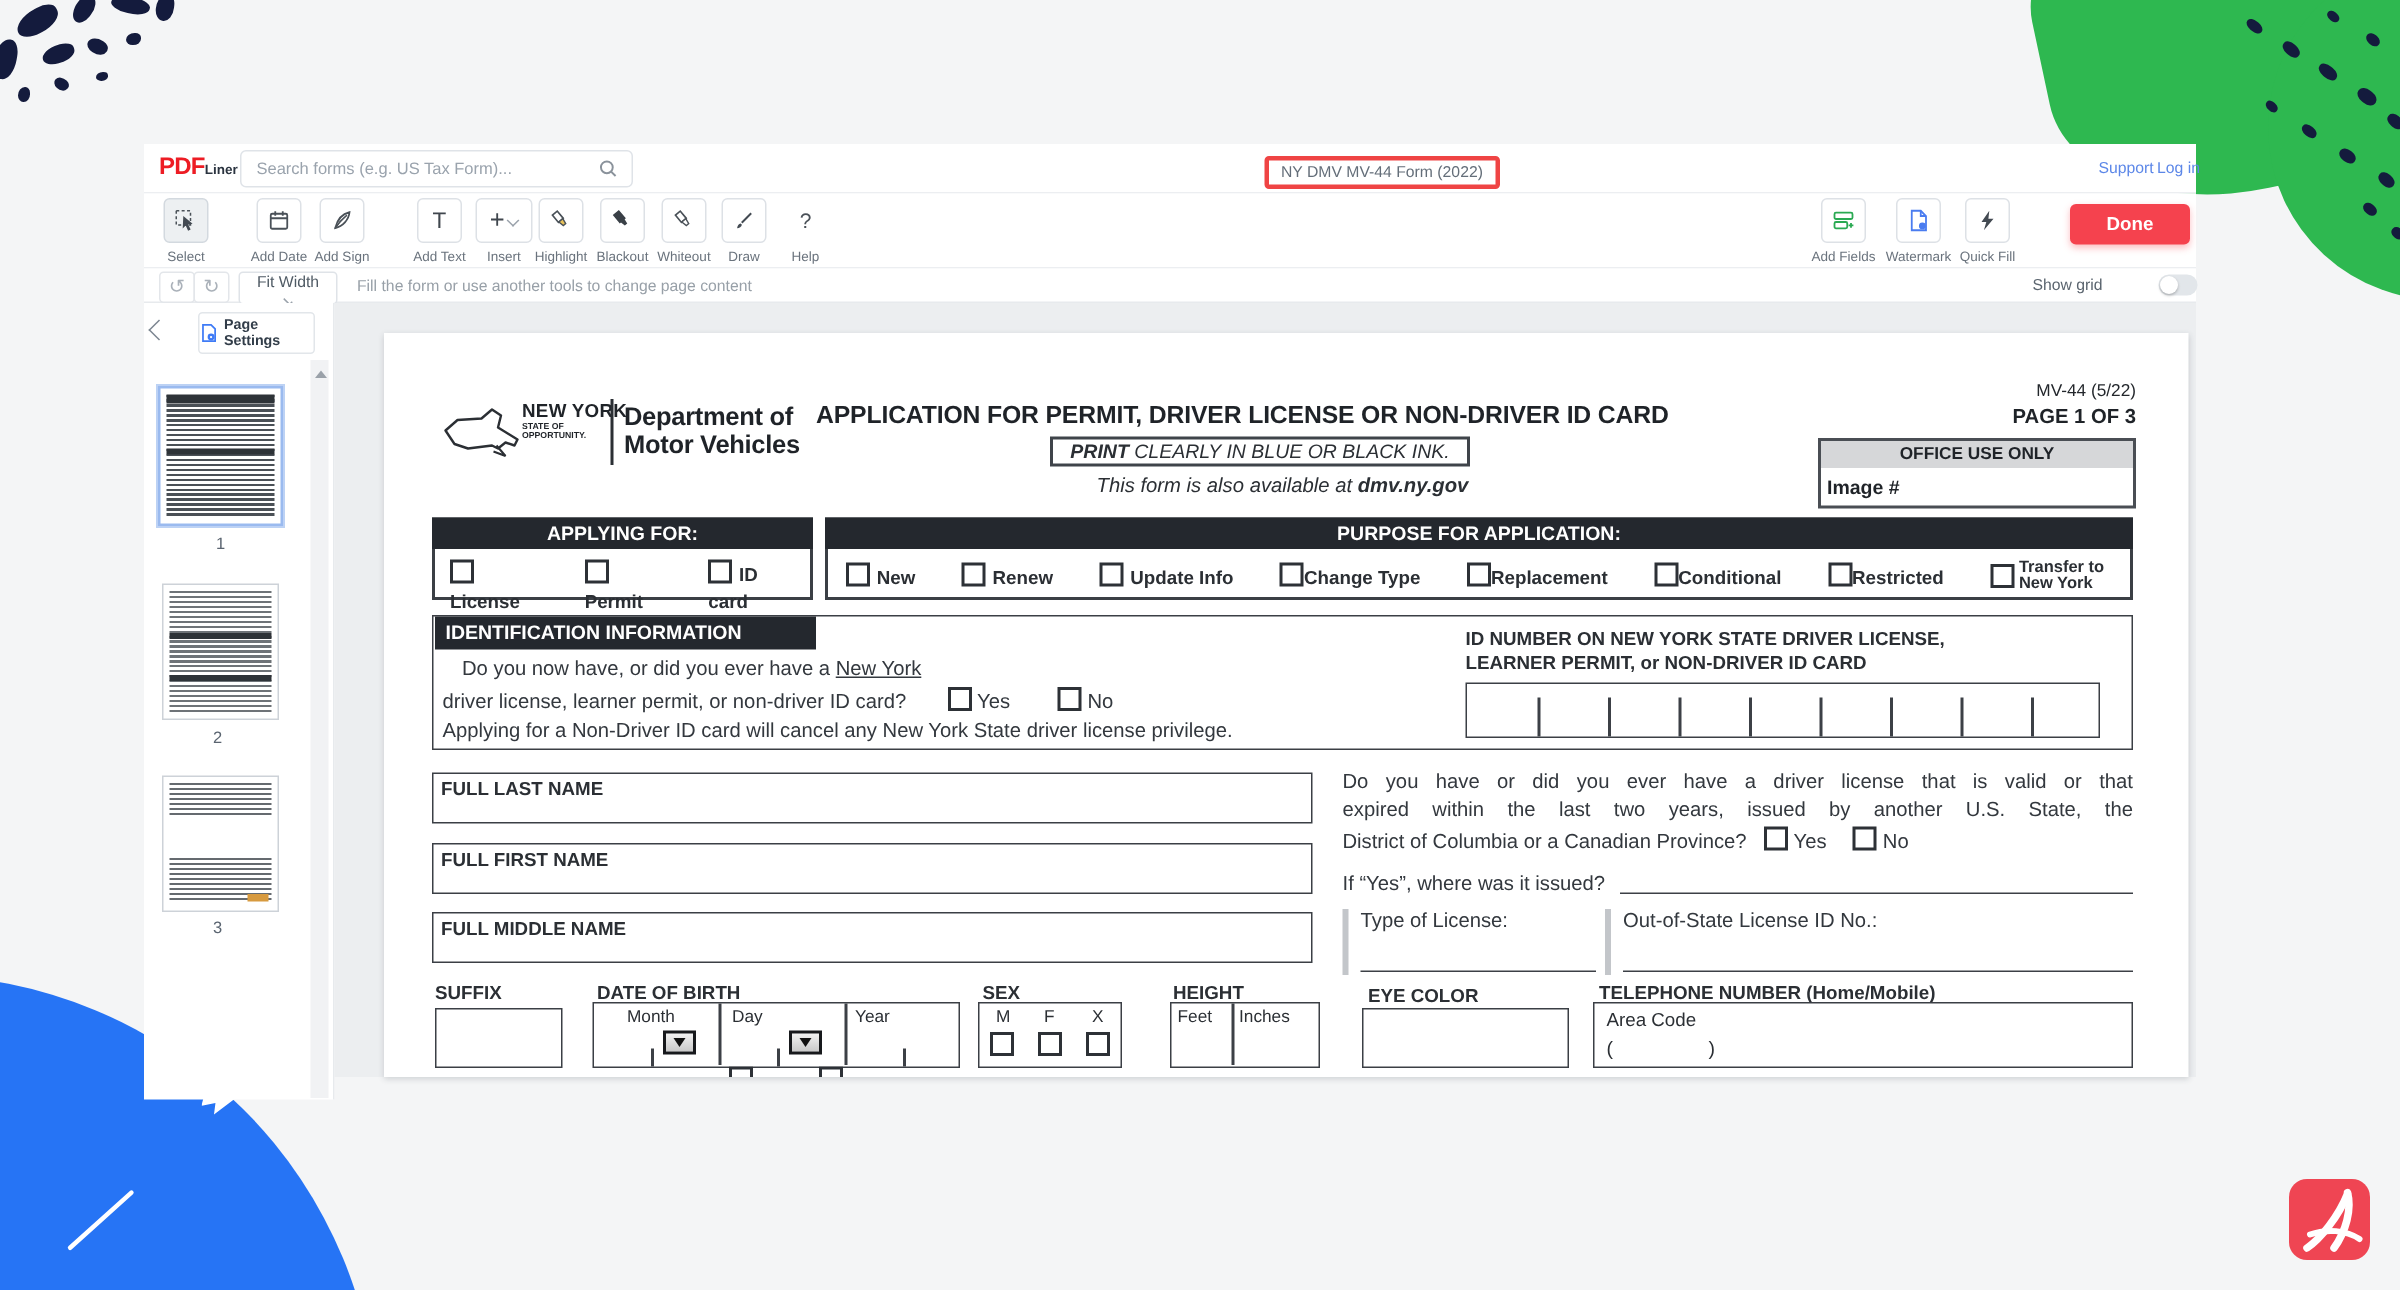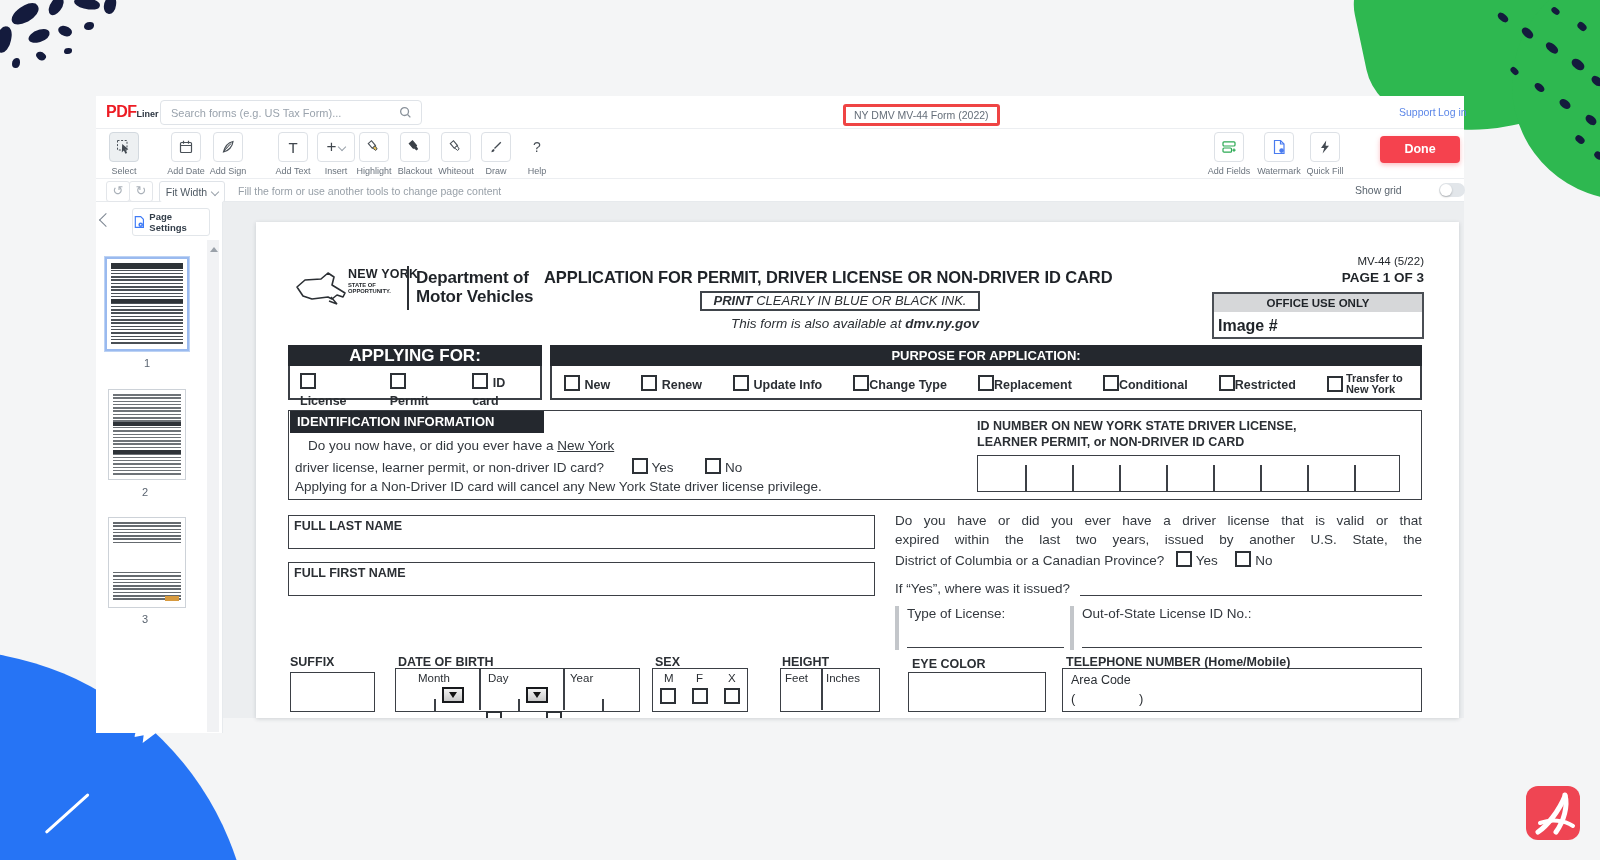--- a/index.html
+++ b/index.html
@@ -25,21 +25,21 @@
   .badge{position:absolute;left:843px;top:104px;height:14px;padding:1px 8px;border:3px solid #ef4444;border-radius:3px;font-size:10.5px;color:#646e79;background:#fff;line-height:14px;}
   .toplink{position:absolute;top:106px;font-size:10.5px;color:#5c87e8;cursor:pointer;}
   .tool{position:absolute;width:56px;text-align:center;top:132px;}
   .tb{width:30px;height:30px;border:1px solid #dde1e6;border-radius:4px;margin:0 auto;display:flex;align-items:center;justify-content:center;background:#fff;box-sizing:border-box;}
   .tb.active{background:#edf0f2;border-color:#d3d9df;}
   .tb.noborder{border:0;}
   .tl{font-size:9px;color:#6a737d;margin-top:4px;}
   .chev{display:inline-block;width:5px;height:5px;border-right:1.4px solid #9aa2ab;border-bottom:1.4px solid #9aa2ab;transform:rotate(45deg);}
   .donebtn{position:absolute;left:1380px;top:136px;width:80px;height:27px;background:#f5424e;border-radius:4px;color:#fff;font-weight:bold;font-size:12.5px;text-align:center;line-height:27px;box-shadow:0 2px 5px rgba(245,66,78,.35);cursor:pointer;}
   .ubox{position:absolute;width:22px;height:19px;border:1px solid #e3e6ea;border-radius:3px;color:#aab1b9;font-size:13px;text-align:center;line-height:17px;background:#fff;}
-  .fitw{position:absolute;left:159px;top:181px;width:64px;height:20px;border:1px solid #dfe3e8;border-radius:3px;background:#fff;font-size:10.5px;color:#4f5a64;display:flex;align-items:center;justify-content:center;gap:5px;}
+  .fitw{position:absolute;left:159px;top:181px;width:64px;height:20px;border:1px solid #dfe3e8;border-radius:3px;background:#fff;font-size:10.5px;color:#4f5a64;display:flex;align-items:center;justify-content:center;gap:5px;flex-direction:column;}
   .hint{position:absolute;left:238px;top:185px;font-size:10.5px;color:#98a0a8;}
   .showgrid{position:absolute;left:1355px;top:184px;font-size:10.5px;color:#5a646e;}
   .toggle{position:absolute;left:1439px;top:183px;width:26px;height:14px;border-radius:7px;background:#e2e6ea;cursor:pointer;}
   .knob{position:absolute;left:1px;top:1px;width:12px;height:12px;border-radius:50%;background:#fff;box-shadow:0 1px 2px rgba(0,0,0,.25);}
   .pstab{position:absolute;left:132px;top:208px;width:76px;height:26px;border:1px solid #e2e6ea;border-radius:3px;background:#fff;display:flex;align-items:center;justify-content:center;gap:4px;font-size:9.5px;font-weight:bold;color:#323d49;}
   .collapse{position:absolute;left:101px;top:215px;width:9px;height:9px;border-left:1.7px solid #7b8590;border-bottom:1.7px solid #7b8590;transform:rotate(45deg);cursor:pointer;}
   .thumb{position:absolute;background:#fff;border:1px solid #cdd2d8;box-sizing:border-box;}
   .thumb.sel{border:2px solid #9abaef;box-shadow:0 0 0 1px #bcd2f4;}
   .tstripes{position:absolute;background-image:repeating-linear-gradient(180deg,#4a5056 0px,#4a5056 1.5px,transparent 1.5px,transparent 3.3px);}
   .tnum{position:absolute;width:82px;text-align:center;font-size:11px;color:#5a6470;}
@@ -315,25 +315,25 @@
       <b>PRINT</b><span> CLEARLY IN BLUE OR BLACK INK.</span>
     </div>
     <div class="abs" style="left:444px;top:94px;width:310px;text-align:center;font-size:13.5px;font-style:italic;color:#2b2f34;">
       <span>This form is also available at </span><b>dmv.ny.gov</b>
     </div>
 
     <div class="abs" style="left:1018px;top:33px;width:150px;text-align:right;font-size:11.5px;color:#23272c;">MV-44 (5/22)</div>
     <div class="abs" style="left:1018px;top:48px;width:150px;text-align:right;font-size:13.5px;font-weight:bold;color:#1f2328;">PAGE 1 OF 3</div>
     <div class="abs" style="left:956px;top:70px;width:212px;height:47px;border:2px solid #4a4e54;box-sizing:border-box;">
       <div style="height:18px;background:#d6d7d9;text-align:center;font-size:11.5px;font-weight:bold;color:#1f2328;line-height:18px;">OFFICE USE ONLY</div>
-      <div style="padding:5px 4px 0 4px;font-size:16px;font-weight:bold;color:#1f2328;">Image #</div>
+      <div style="padding:5px 4px 0 4px;font-size:13px;font-weight:bold;color:#1f2328;">Image #</div>
     </div>
 
     <div class="box" style="left:32px;top:123px;width:254px;height:55px;border-width:2px;"></div>
-    <div class="bbar" style="left:32px;top:123px;width:254px;height:21px;font-size:17px;line-height:21px;">APPLYING FOR:</div>
+    <div class="bbar" style="left:32px;top:123px;width:254px;height:21px;font-size:13px;line-height:21px;">APPLYING FOR:</div>
     <div class="abs" style="left:44px;top:151px;width:232px;display:flex;gap:26px;align-items:center;">
       <span><span class="cb"></span> <span class="cbl">License</span></span>
       <span><span class="cb"></span> <span class="cbl">Permit</span></span>
       <span><span class="cb"></span> <span class="cbl">ID card</span></span>
     </div>
 
     <div class="box" style="left:294px;top:123px;width:872px;height:55px;border-width:2px;"></div>
     <div class="bbar" style="left:294px;top:123px;width:872px;height:21px;font-size:13px;line-height:21px;">PURPOSE FOR APPLICATION:</div>
     <div class="abs" style="left:308px;top:147px;width:846px;height:30px;display:flex;align-items:center;justify-content:space-between;">
       <span><span class="cb"></span> <span class="cbl">New</span></span>
@@ -382,20 +382,23 @@
         <div style="width:45.5px;"></div>
       <div style="width:1.5px;background:#3c4046;height:26px;align-self:flex-end;"></div>
     </div>
 
     <div class="box" style="left:32px;top:293px;width:587px;height:34px;">
       <div class="fl" style="padding:3px 0 0 5px;">FULL LAST NAME</div>
     </div>
     <div class="box" style="left:32px;top:340px;width:587px;height:34px;">
       <div class="fl" style="padding:3px 0 0 5px;">FULL FIRST NAME</div>
     </div>
+    <div class="box" style="left:32px;top:386px;width:587px;height:34px;">
+      <div class="fl" style="padding:3px 0 0 5px;">FULL MIDDLE NAME</div>
+    </div>
 
     <div class="abs ftxt" style="left:639px;top:291px;width:527px;text-align:justify;text-align-last:justify;">Do you have or did you ever have a driver license that is valid or that</div>
     <div class="abs ftxt" style="left:639px;top:310px;width:527px;text-align:justify;text-align-last:justify;">expired within the last two years, issued by another U.S. State, the</div>
     <div class="abs ftxt" style="left:639px;top:329px;">
       <span>District of Columbia or a Canadian Province?</span>
       <span style="margin-left:8px;"><span class="cb"></span> <span class="ftxt">Yes</span></span>
       <span style="margin-left:14px;"><span class="cb"></span> <span class="ftxt">No</span></span>
     </div>
     <div class="abs" style="left:639px;top:358px;width:527px;display:flex;align-items:flex-end;">
       <span class="ftxt">If “Yes”, where was it issued?</span>

